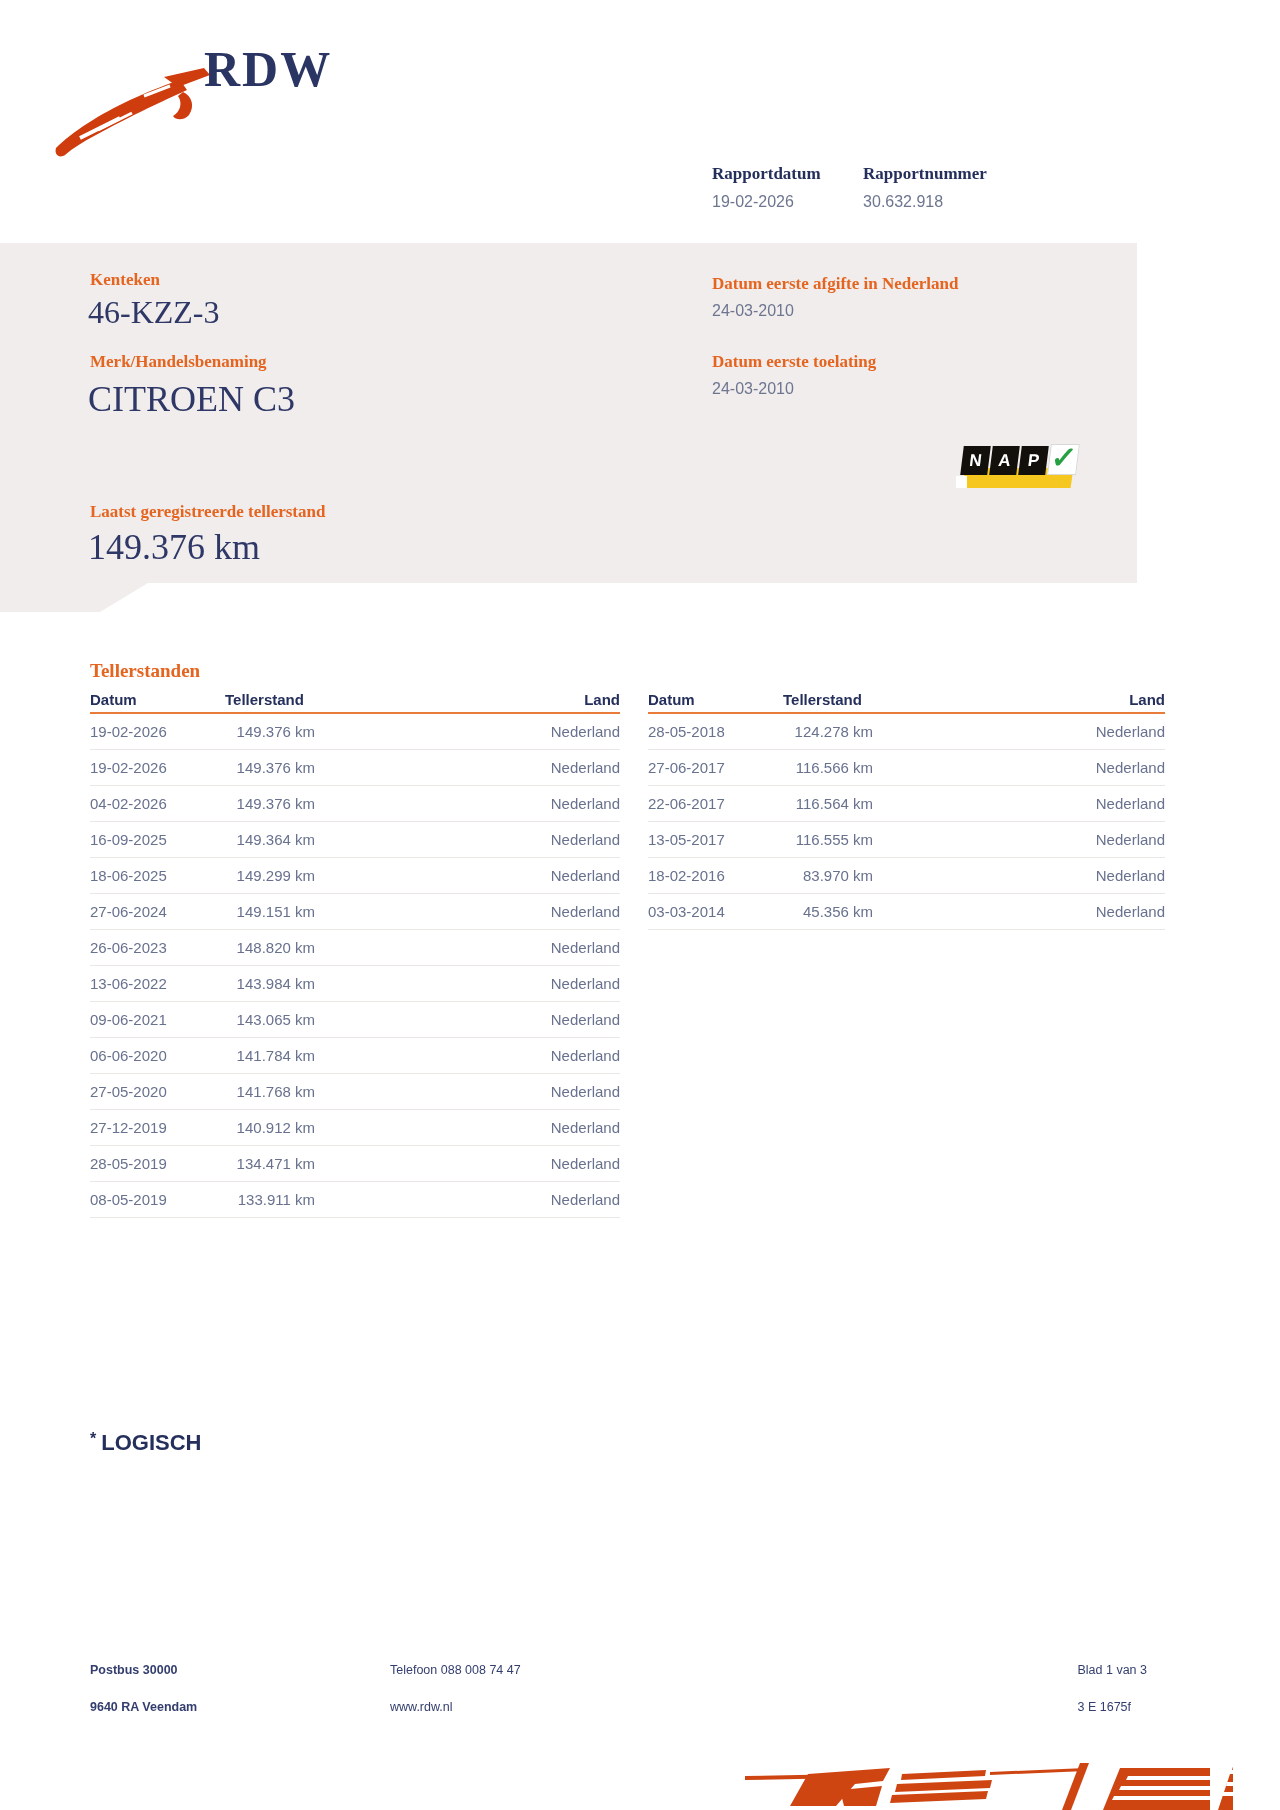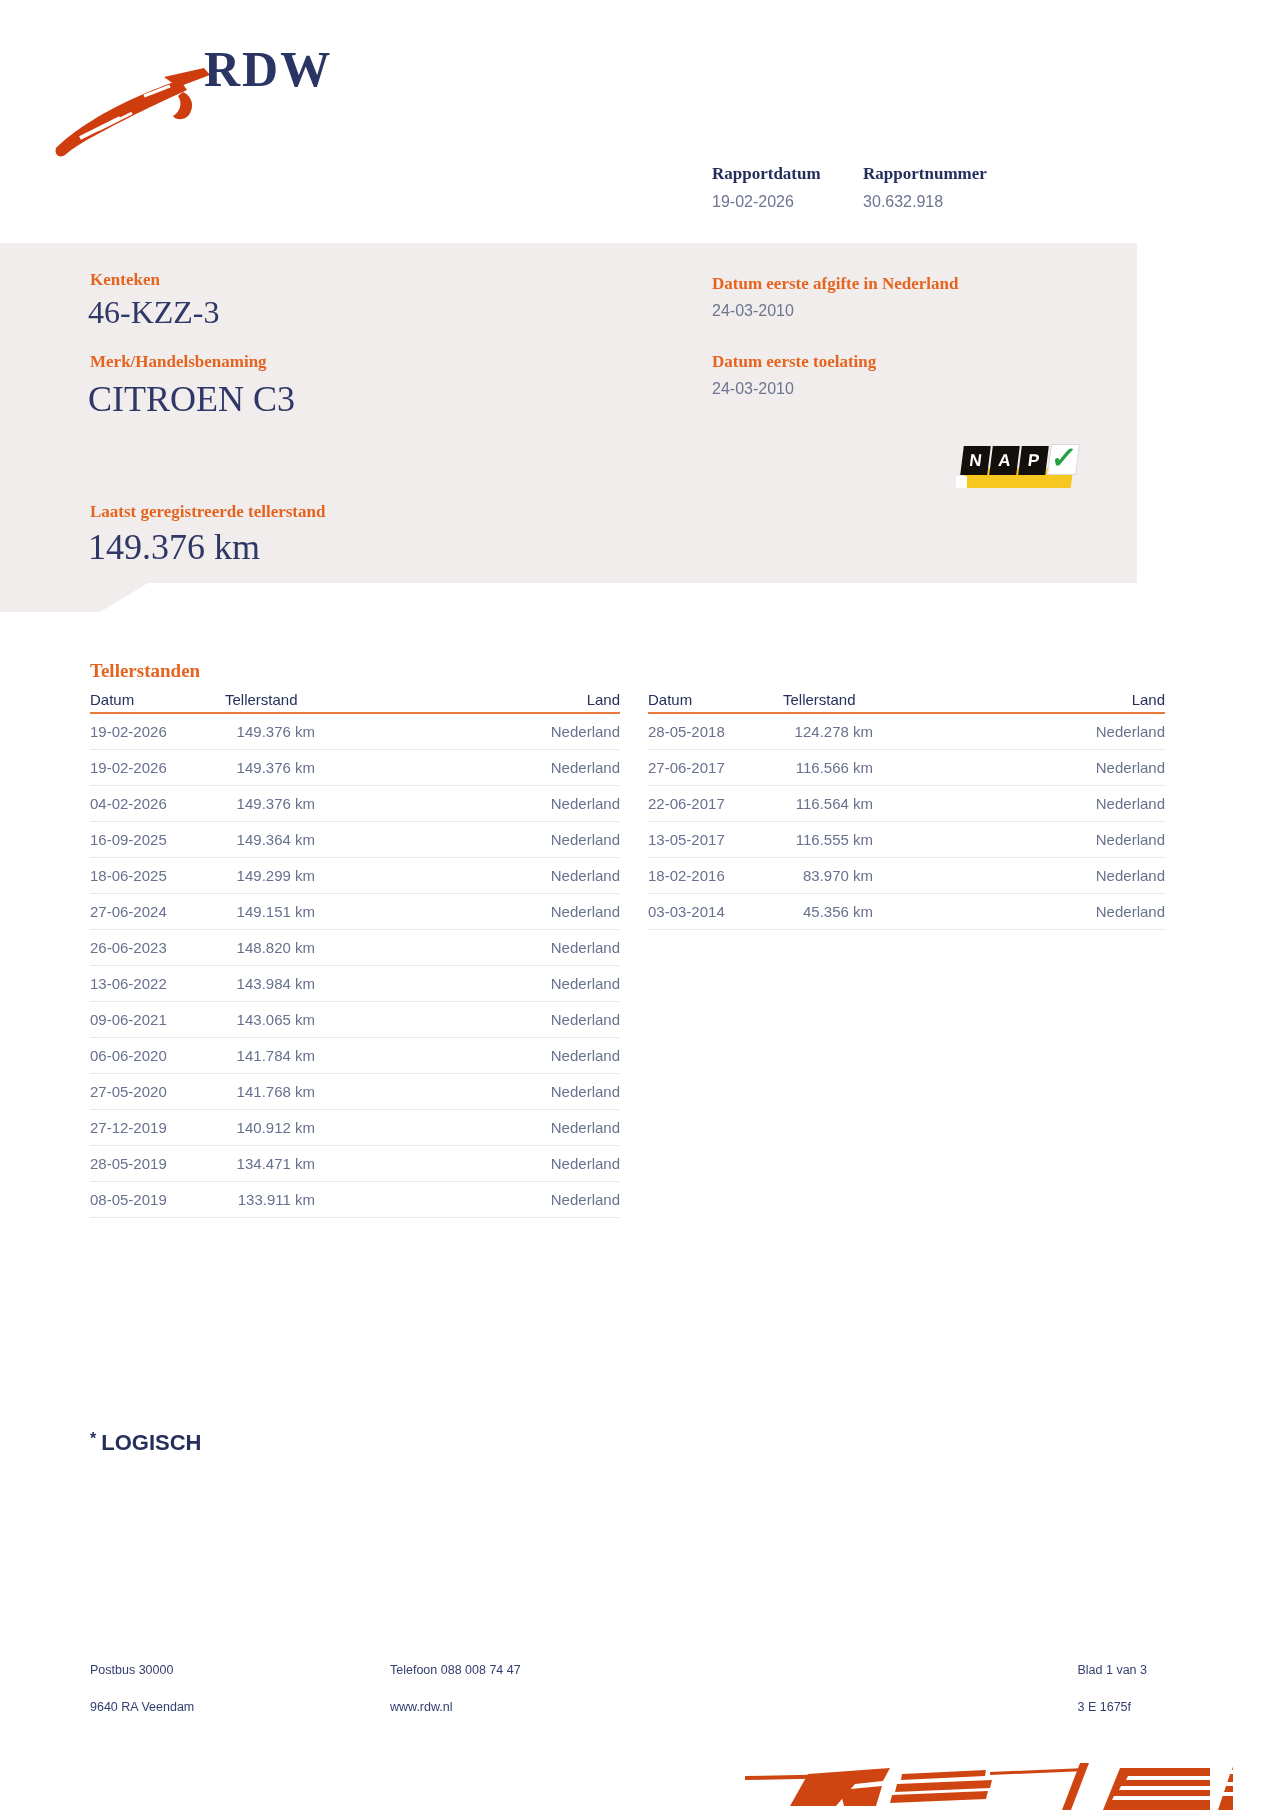--- a/index.html
+++ b/index.html
@@ -53,37 +53,37 @@
                border:1px solid #d9d9d9; transform:skewX(-7deg); color:#26a042; font-weight:bold;
                font-size:30px; line-height:26px; text-align:center; }
 
   
   .section-title { position:absolute; left:90px; top:660px; font-family:"Liberation Serif", serif;
                    font-weight:bold; font-size:19px; color:#e5641f; }
   .tbl { position:absolute; top:690px; }
   .tbl.left  { left:90px;  width:530px; }
   .tbl.right { left:648px; width:517px; }
   .tbl-head { display:flex; align-items:flex-end; height:24px; border-bottom:2px solid #e87a3a;
-              padding-bottom:4px; font-weight:normal; font-size:15px; color:#252f5c; }
+              padding-bottom:4px; font-weight:bold; font-size:15px; color:#252f5c; }
   .tbl-row { display:flex; align-items:center; height:36px; border-bottom:1px solid #eae7e5;
              font-size:15px; color:#68718e; }
   .c-datum { width:135px; }
   .c-teller { width:90px; }
   .tbl-row .c-teller { text-align:right; }
   .c-land { flex:1; text-align:right; }
 
   
   .expl-title { position:absolute; left:90px; top:1430px; font-size:22px; font-weight:bold; color:#252f5c; }
   .expl-title .ast { font-size:16px; vertical-align:6px; margin-right:5px; }
   .expl-text { position:absolute; left:90px; top:1466px; width:880px; font-size:16px;
                line-height:34px; color:#e8693a; }
 
   
   .footer { position:absolute; left:0; top:1652px; width:1280px; font-size:12.5px; color:#333e6e; }
-  .f-left   { position:absolute; left:90px;  top:0; line-height:37px; }
+  .f-left   { position:absolute; left:90px;  top:0; line-height:37px;font-weight:bold; }
   .f-mid    { position:absolute; left:390px; top:0; line-height:37px; }
   .f-right  { position:absolute; right:133px; top:0; line-height:37px; text-align:left; }
 
   .speedlines { position:absolute; left:740px; top:1760px; width:540px; height:50px; }
 </style>
 </head>
 <body>
 
 <div class="page">
 

